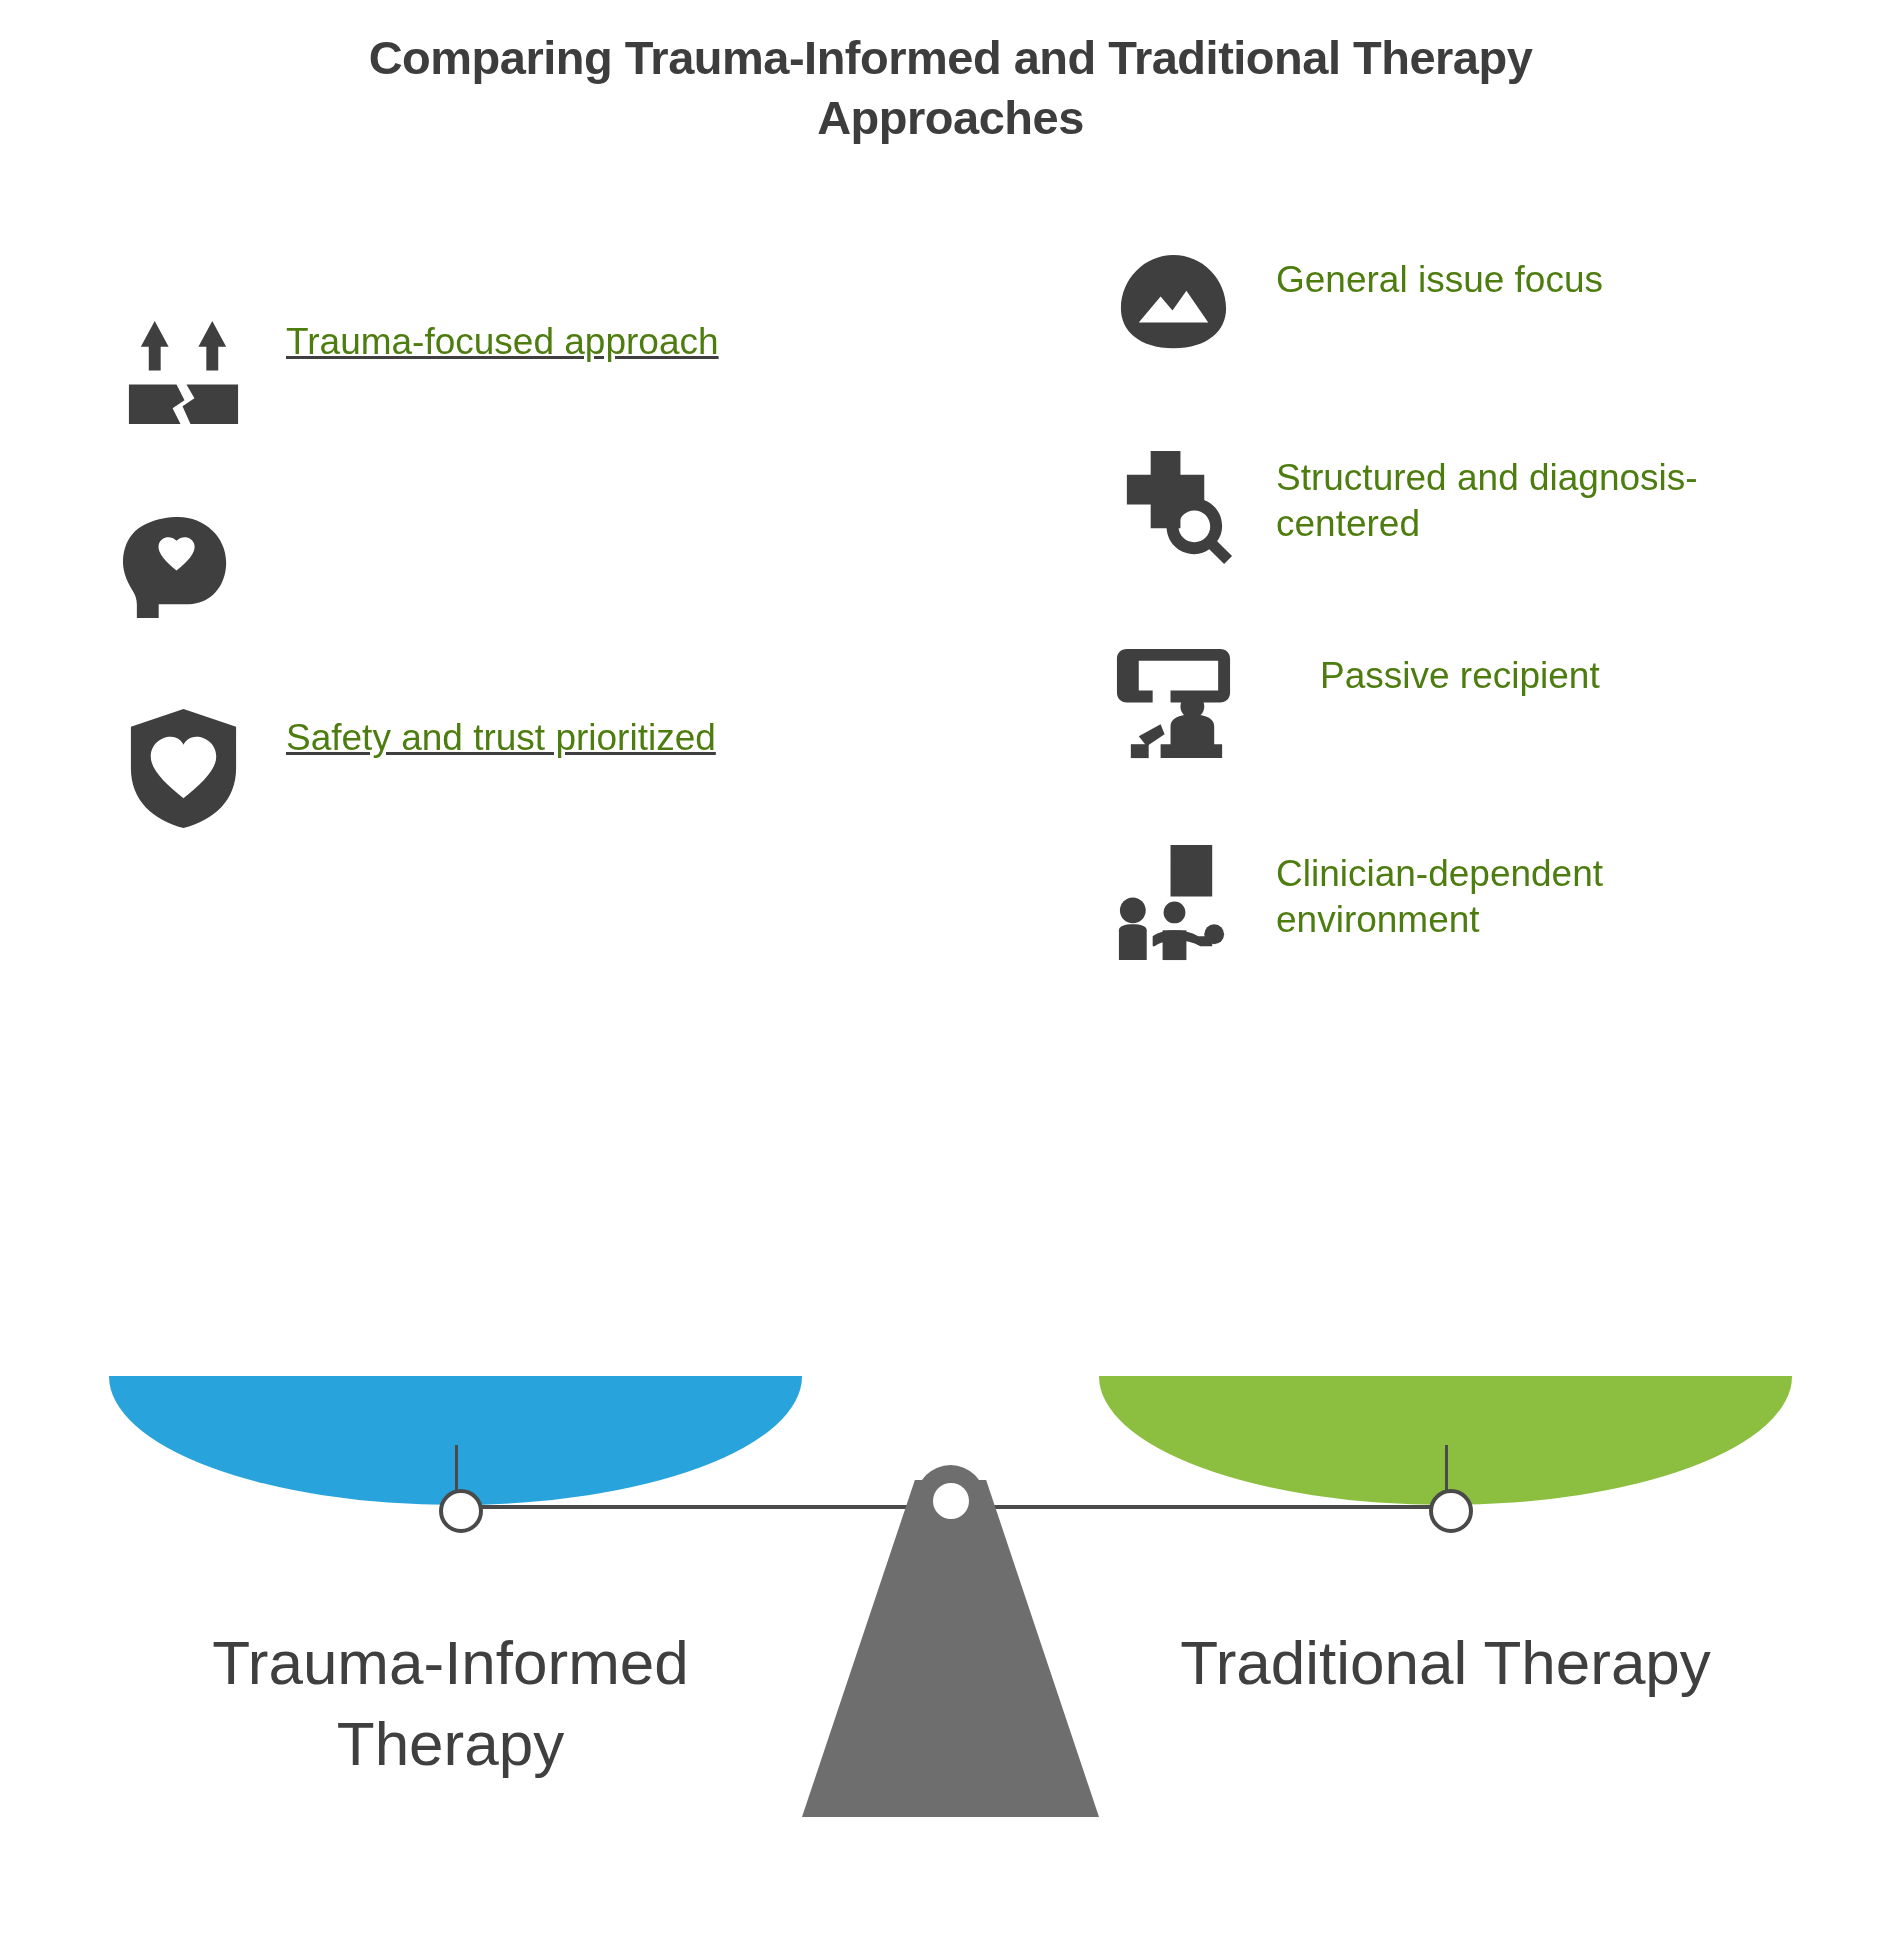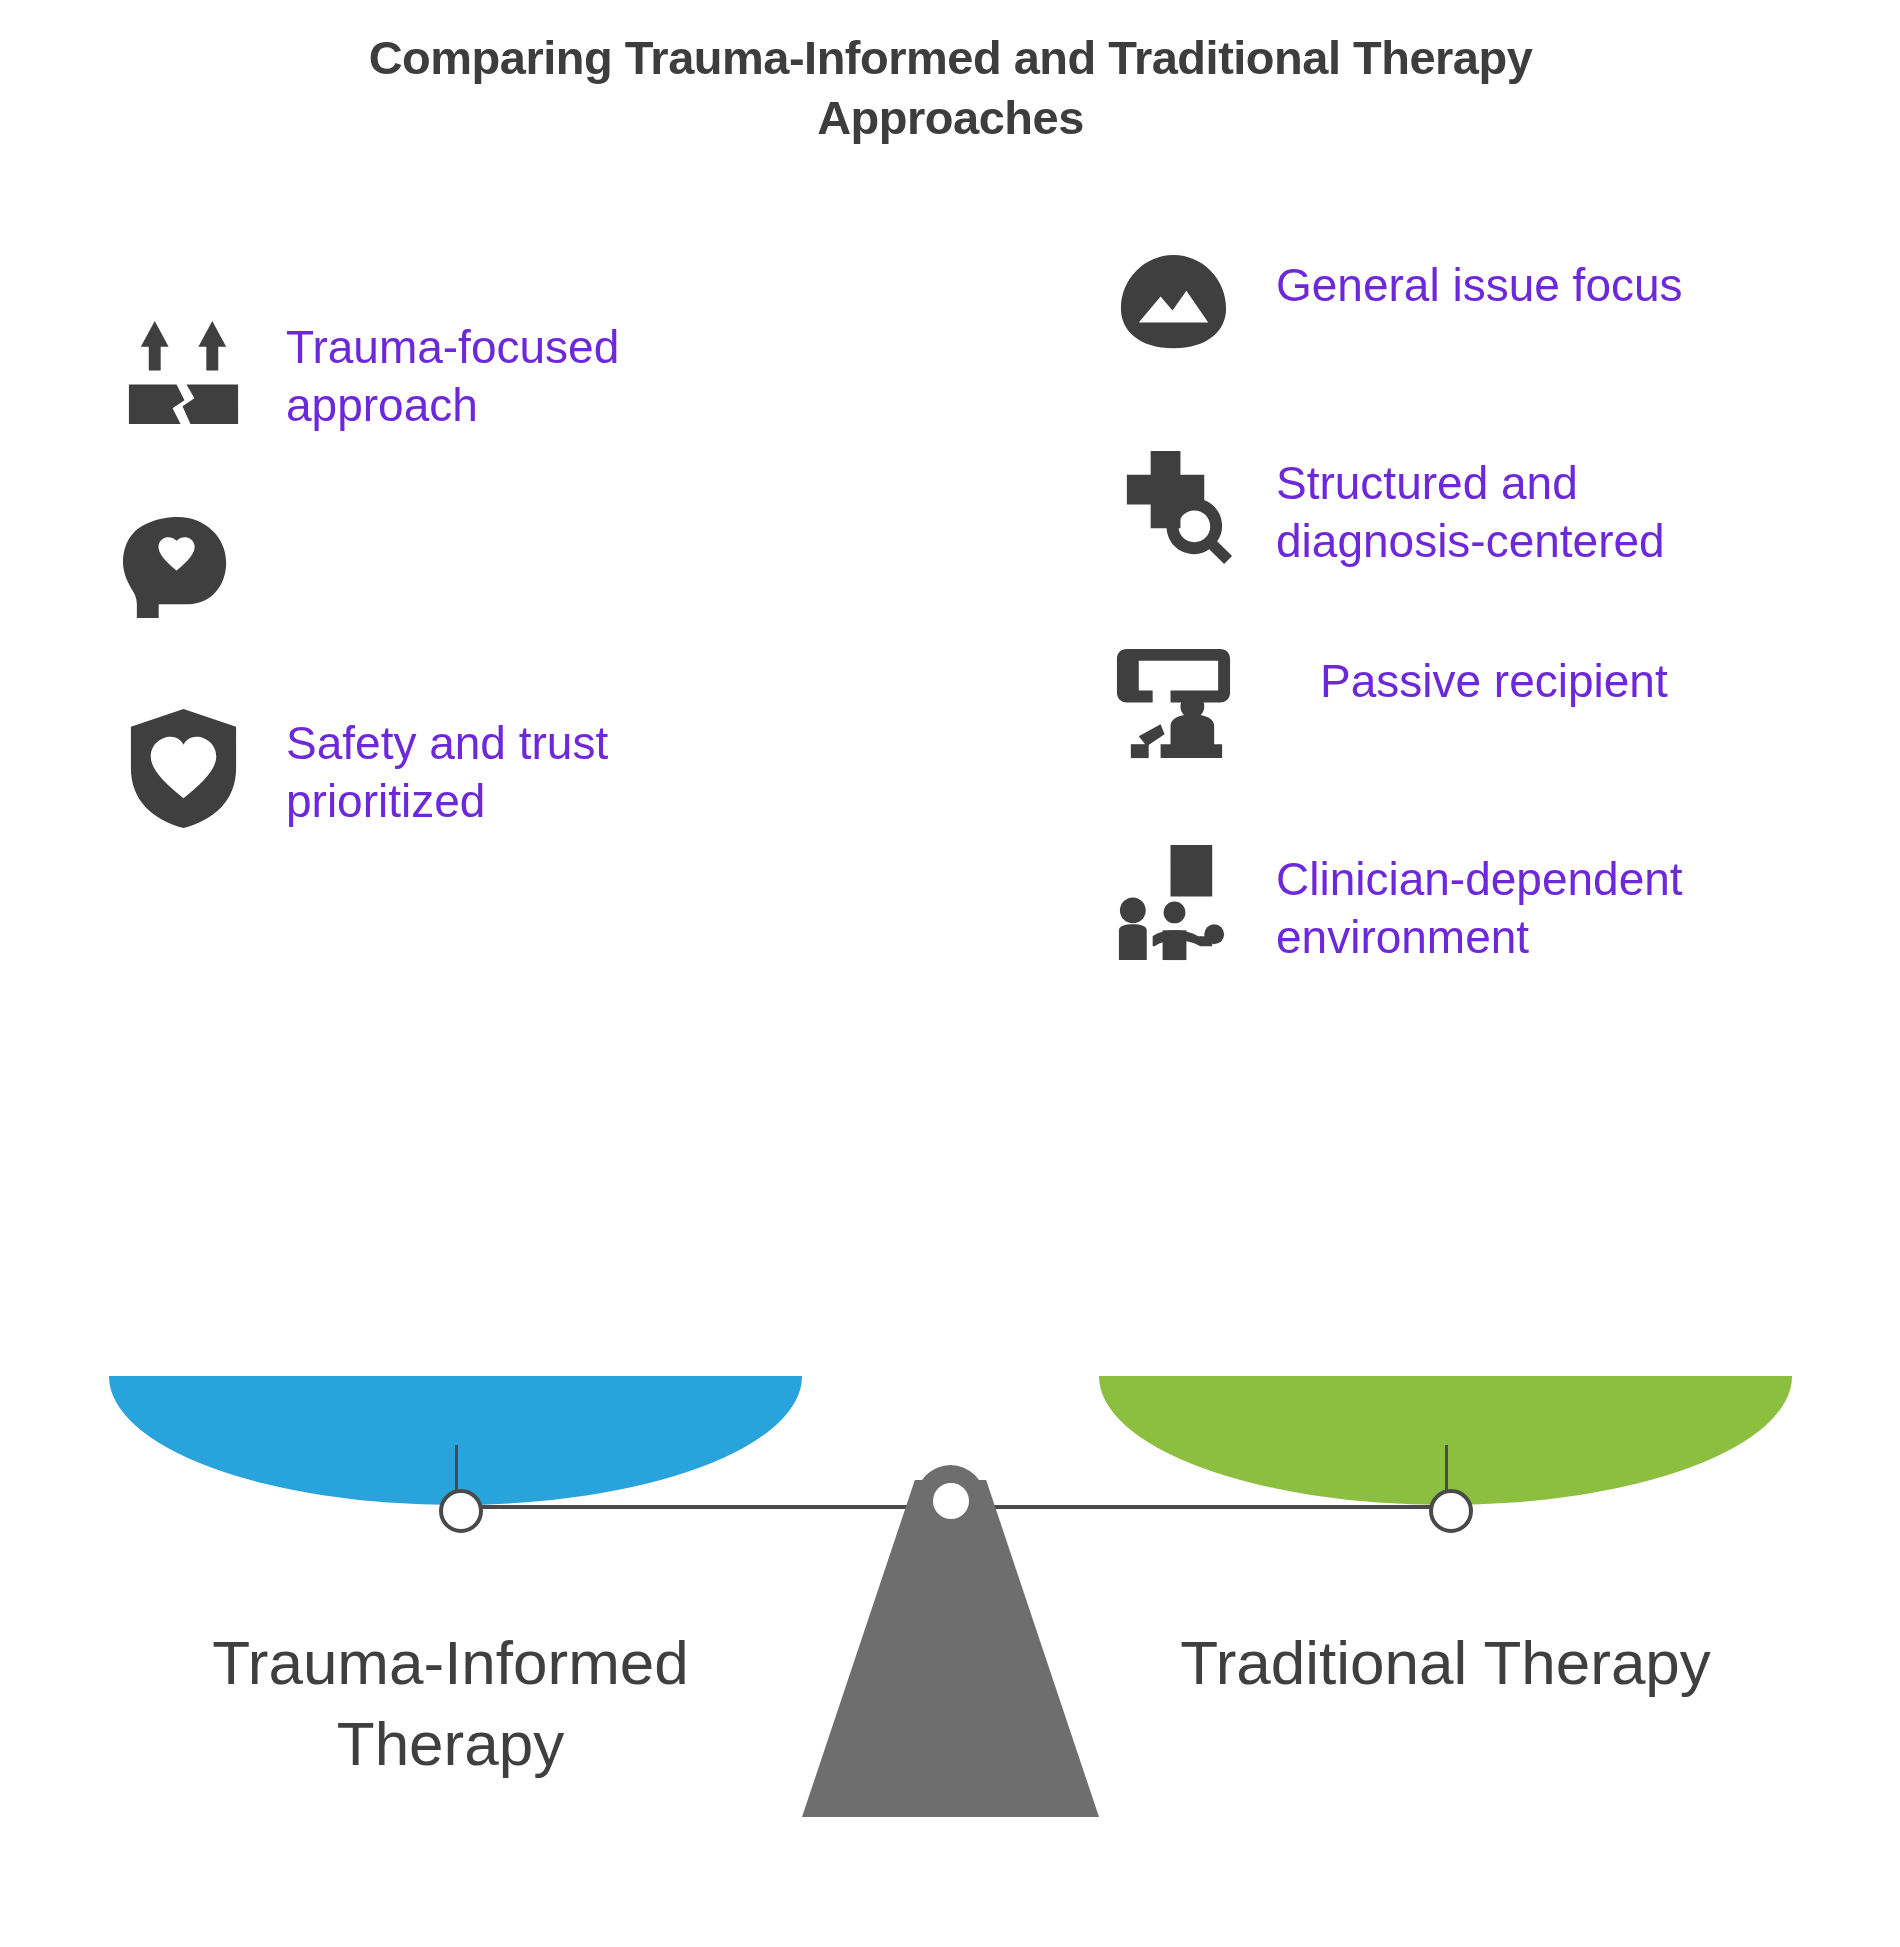--- a/index.html
+++ b/index.html
@@ -34,42 +34,42 @@
     padding: 0 248px;
     box-sizing: border-box;
   }
 
   
   .col {
     position: absolute;
     top: 277px;
     width: 752px;
   }
-  .col-left  { left: 109px; }
+  .col-left  { left: 109px; text-decoration: underline; }
   .col-right { left: 1099px; }
 
   .item {
     display: flex;
     align-items: flex-start;
     margin-bottom: 69px;
     min-height: 129px;
   }
   .item .icon {
     flex: 0 0 149px;
     height: 129px;
     display: flex;
     align-items: center;
     justify-content: center;
   }
   .item .icon svg { display: block; }
   .item .label {
     margin-left: 28px;
-    font-size: 46px;
+    font-size: 37px;
     line-height: 1.25;
-    color: #6d28d9;
+    color: #4d7c0f;
     padding-top: 12px;
     max-width: 465px;
   }
 
   
   .col-left  .item:nth-child(1) { margin-top: 30px; }
   .col-right .item:nth-child(1) { margin-top: -32px; }
   .col-right .item:nth-child(2) { margin-top: 26px; }
   .col-left  .item:nth-child(2) { margin-top: 26px; }
   .col-left  .item:nth-child(3) { margin-top: 28px; }

